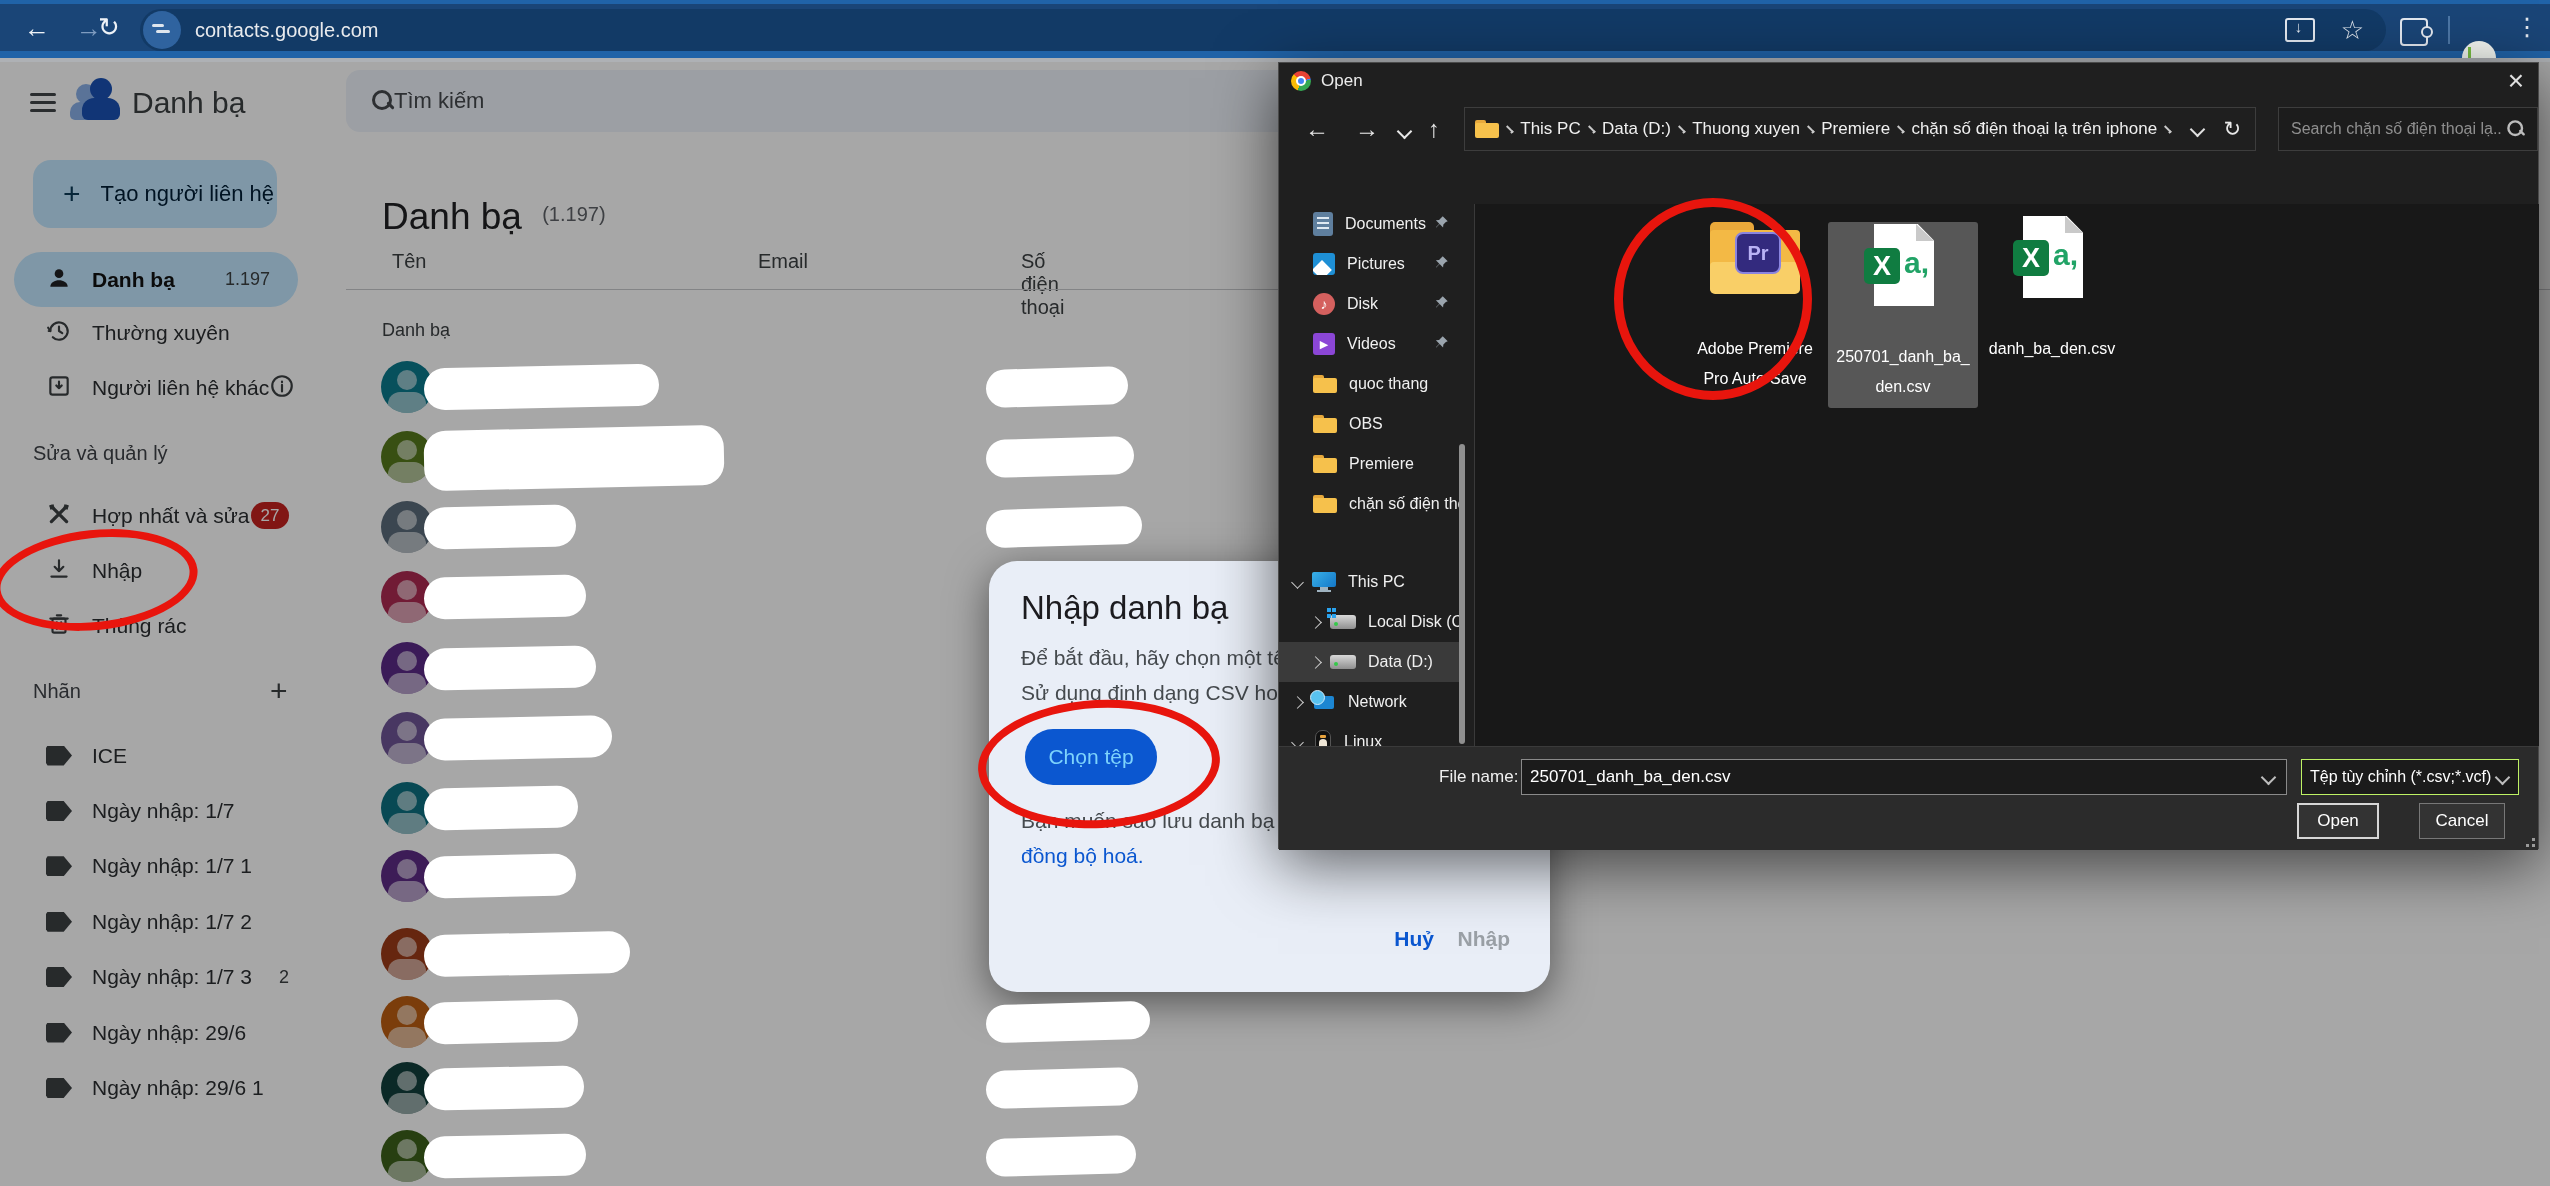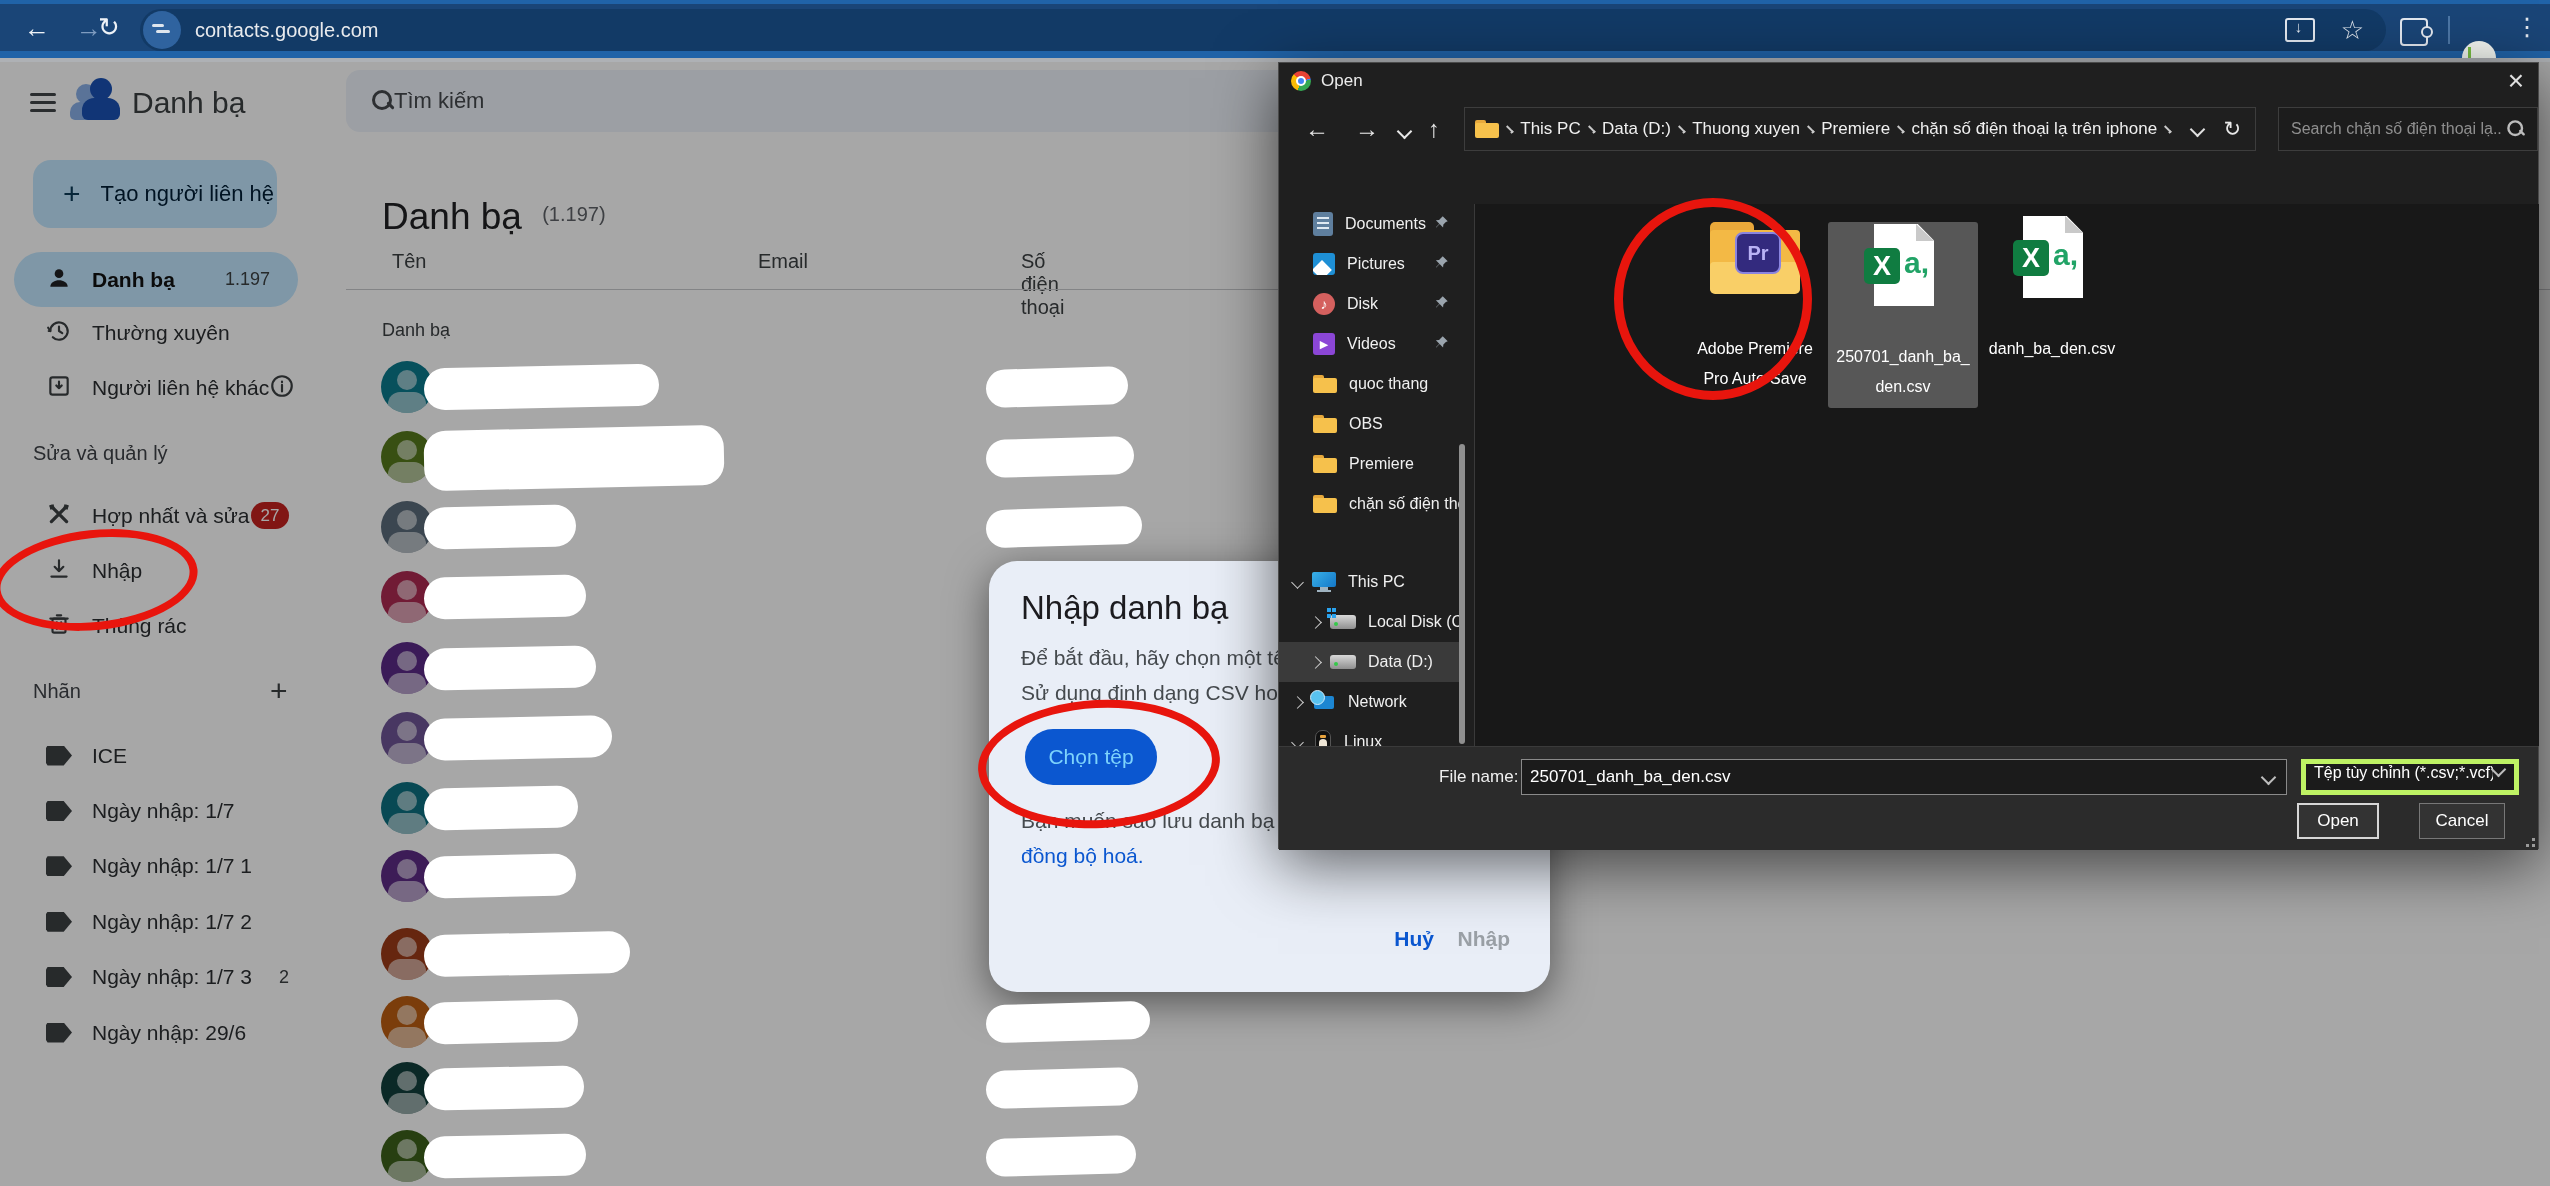--- a/index.html
+++ b/index.html
@@ -106,21 +106,21 @@
   .prfolder .back{position:absolute;left:30px;top:8px;width:44px;height:14px;background:#e9a83a;border-radius:5px 5px 0 0;}
   .prfolder .mid{position:absolute;left:30px;top:16px;width:90px;height:62px;background:#f3b945;border-radius:4px;}
   .prfolder .front{position:absolute;left:30px;top:48px;width:90px;height:32px;background:#f9cf67;border-radius:4px 4px 5px 5px;}
   .prfolder .pr{position:absolute;left:55px;top:18px;width:42px;height:38px;background:#332a7e;border:2px solid #8a84e0;
                 border-radius:8px;color:#b9b2f5;font-size:20px;font-weight:bold;display:flex;align-items:center;justify-content:center;}
   
   #fd-bottom{left:0;top:683px;width:100%;height:104px;background:#2b2b2b;border-top:1px solid #3a3a3a;box-sizing:border-box;}
   #fn-label{left:160px;top:20px;font-size:17px;color:#f0f0f0;}
   #fn-input{left:242px;top:12px;width:766px;height:36px;background:#1b1b1b;border:1px solid #8a8a8a;display:flex;align-items:center;box-sizing:border-box;}
   #fn-input .val{font-size:17px;color:#fff;margin-left:8px;flex:1;white-space:nowrap;overflow:hidden;}
-  #ft-select{left:1022px;top:12px;width:218px;height:36px;background:#1b1b1b;border:5px solid #bef264;display:flex;box-sizing:border-box;}
+  #ft-select{left:1022px;top:12px;width:218px;height:36px;background:#1b1b1b;border:1px solid #bef264;display:flex;align-items:center;box-sizing:border-box;}
   #ft-select .val{font-size:16px;color:#fff;margin-left:8px;flex:1;white-space:nowrap;overflow:hidden;}
   .fd-btn{position:absolute;top:56px;height:36px;background:#333;border:1px solid #777;color:#fff;font-size:17px;
           display:flex;align-items:center;justify-content:center;box-sizing:border-box;}
   #btn-open{left:1018px;width:82px;border:2px solid #d6d6d6;}
   #btn-cancel{left:1140px;width:86px;}
   #fd-grip{right:3px;bottom:3px;width:12px;height:12px;}
   #fd-grip i{position:absolute;width:3px;height:3px;background:#9a9a9a;}
   
   .docic{width:20px;height:24px;background:#5f7f9e;border-radius:3px;position:relative;flex:none;}
   .docic::after{content:"";position:absolute;left:4px;top:5px;width:12px;height:2px;background:#dfe9f2;box-shadow:0 5px 0 #dfe9f2,0 10px 0 #dfe9f2;}
@@ -321,20 +321,26 @@
         </div>
         <div class="lb">Ngày nhập: 1/7 3</div>
         <div class="ct" style="margin-right: 36px;">2</div>
       </div>
       <div class="side-row" style="top: 277px;">
         <div class="ic">
           <div class="tagic"></div>
         </div>
         <div class="lb">Ngày nhập: 29/6</div>
       </div>
+      <div class="side-row" style="top: 332.4px;">
+        <div class="ic">
+          <div class="tagic"></div>
+        </div>
+        <div class="lb">Ngày nhập: 29/6 1</div>
+      </div>
     </div>
 
   <div class="abs" style="left:382px;top:196px;font-size:37px;color:#202124;">
     <span>Danh bạ</span>
     <span style="font-size:20px;color:#5f6368;vertical-align:8px;margin-left:10px;">(1.197)</span>
   </div>
   <div class="abs" id="col-heads">
     <div class="colh" style="left:392px;">Tên</div>
     <div class="colh" style="left:758px;">Email</div>
     <div class="colh" style="left:1021px;">Số điện thoại</div>

